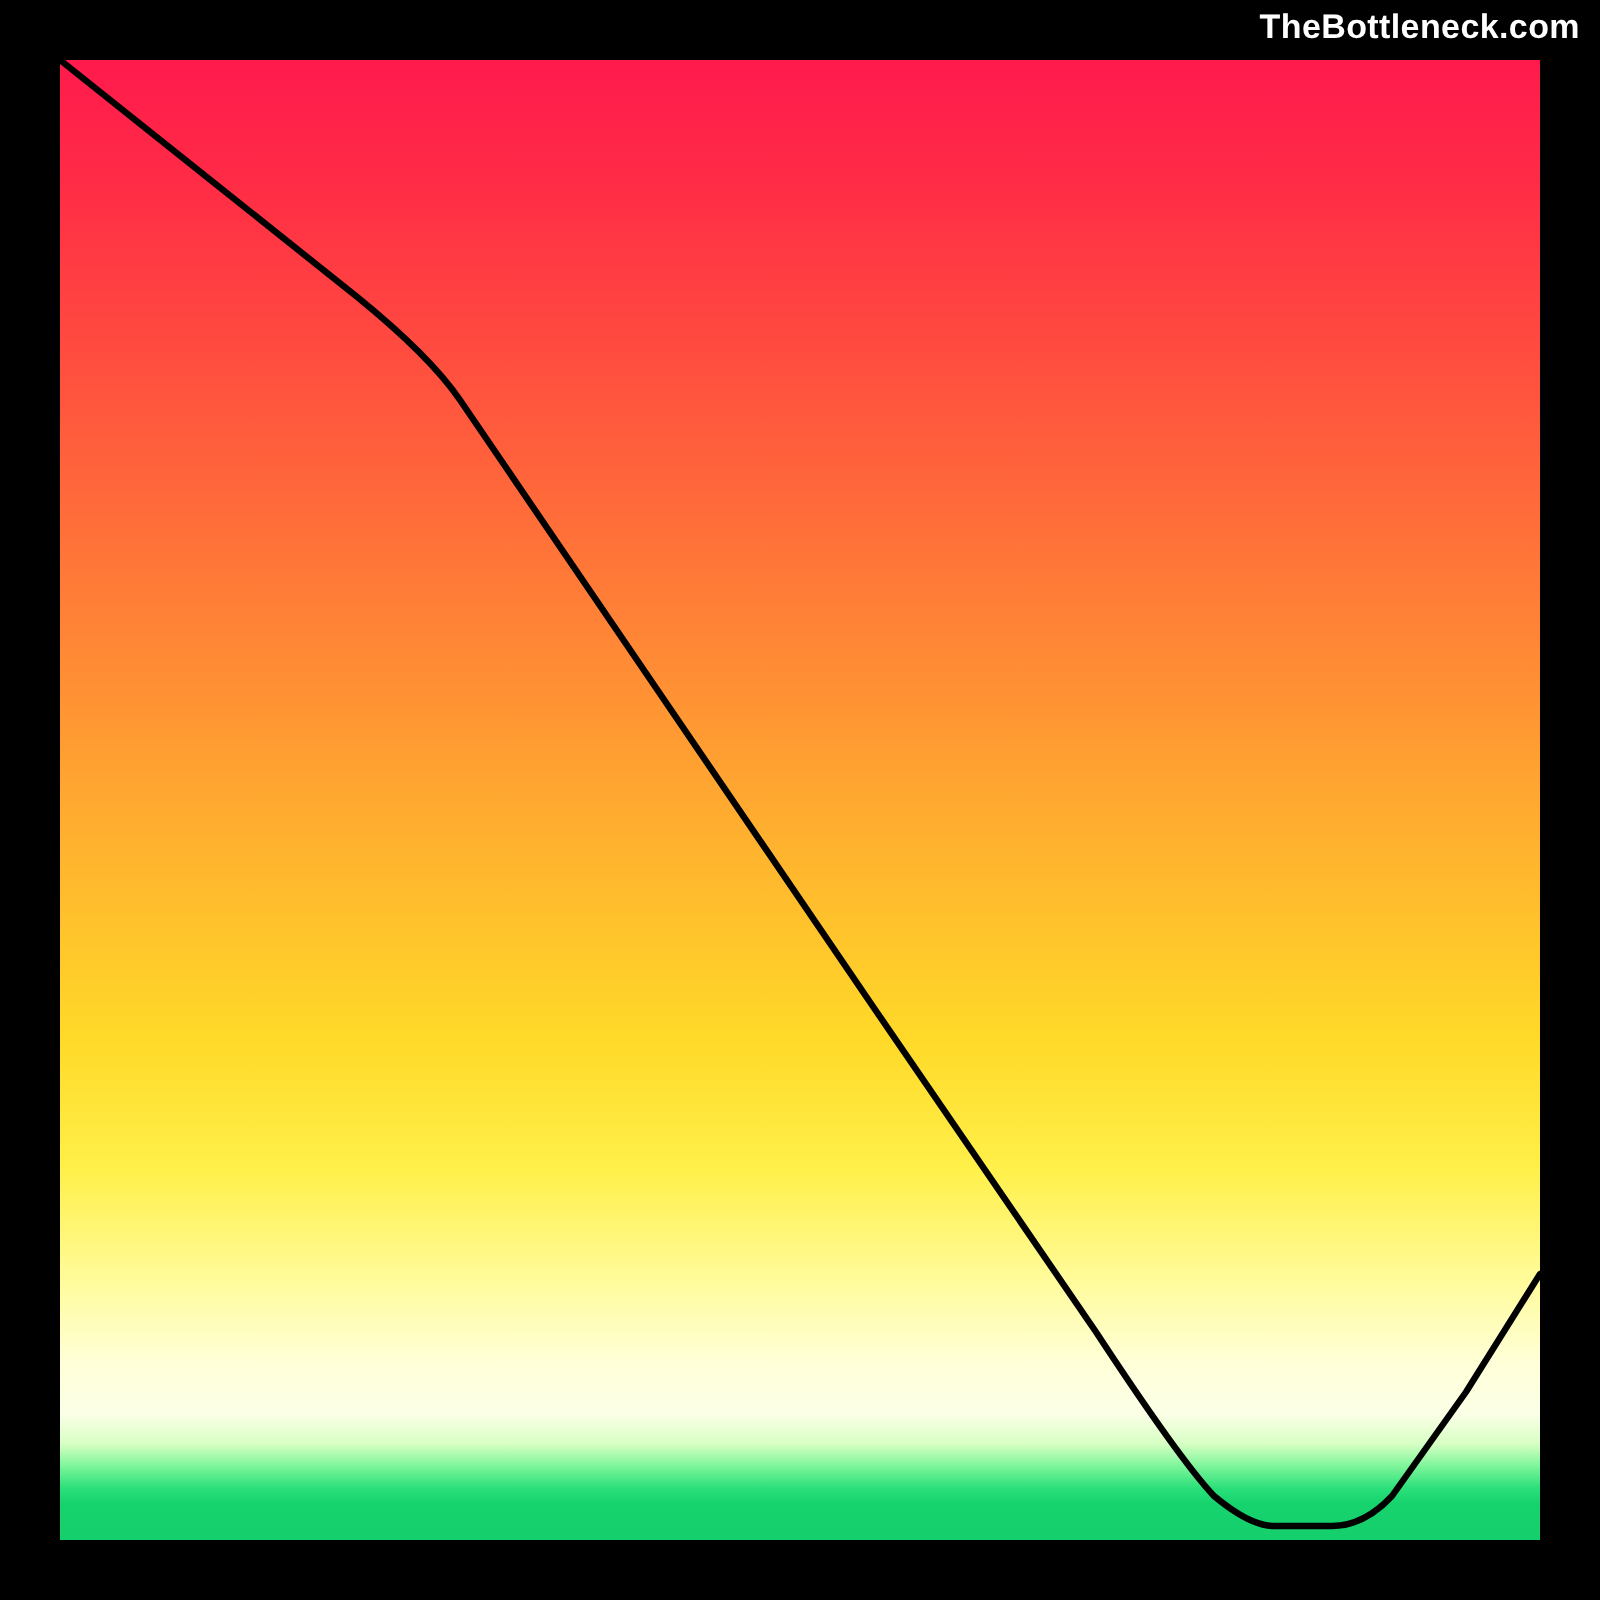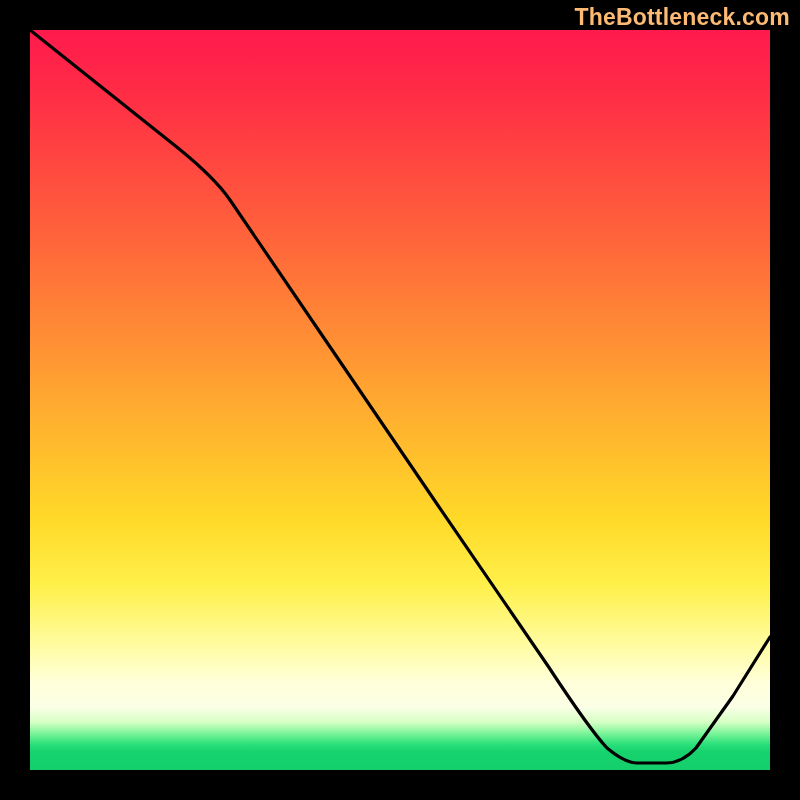--- a/index.html
+++ b/index.html
@@ -70,22 +70,22 @@
     font-size: 11px;
     font-weight: 700;
     color: #ff2b30;
     letter-spacing: -0.2px;
     white-space: nowrap;
   }
   .watermark {
     position: absolute;
     top: 4px;
     right: 10px;
-    color: #fdba74;
-    font-size: 23px;
+    color: #ffffff;
+    font-size: 17px;
     font-weight: 600;
     letter-spacing: 0.2px;
   }
 </style>
 </head>
 <body>
 
 <div class="frame">
 
   <div class="watermark">TheBottleneck.com</div>

